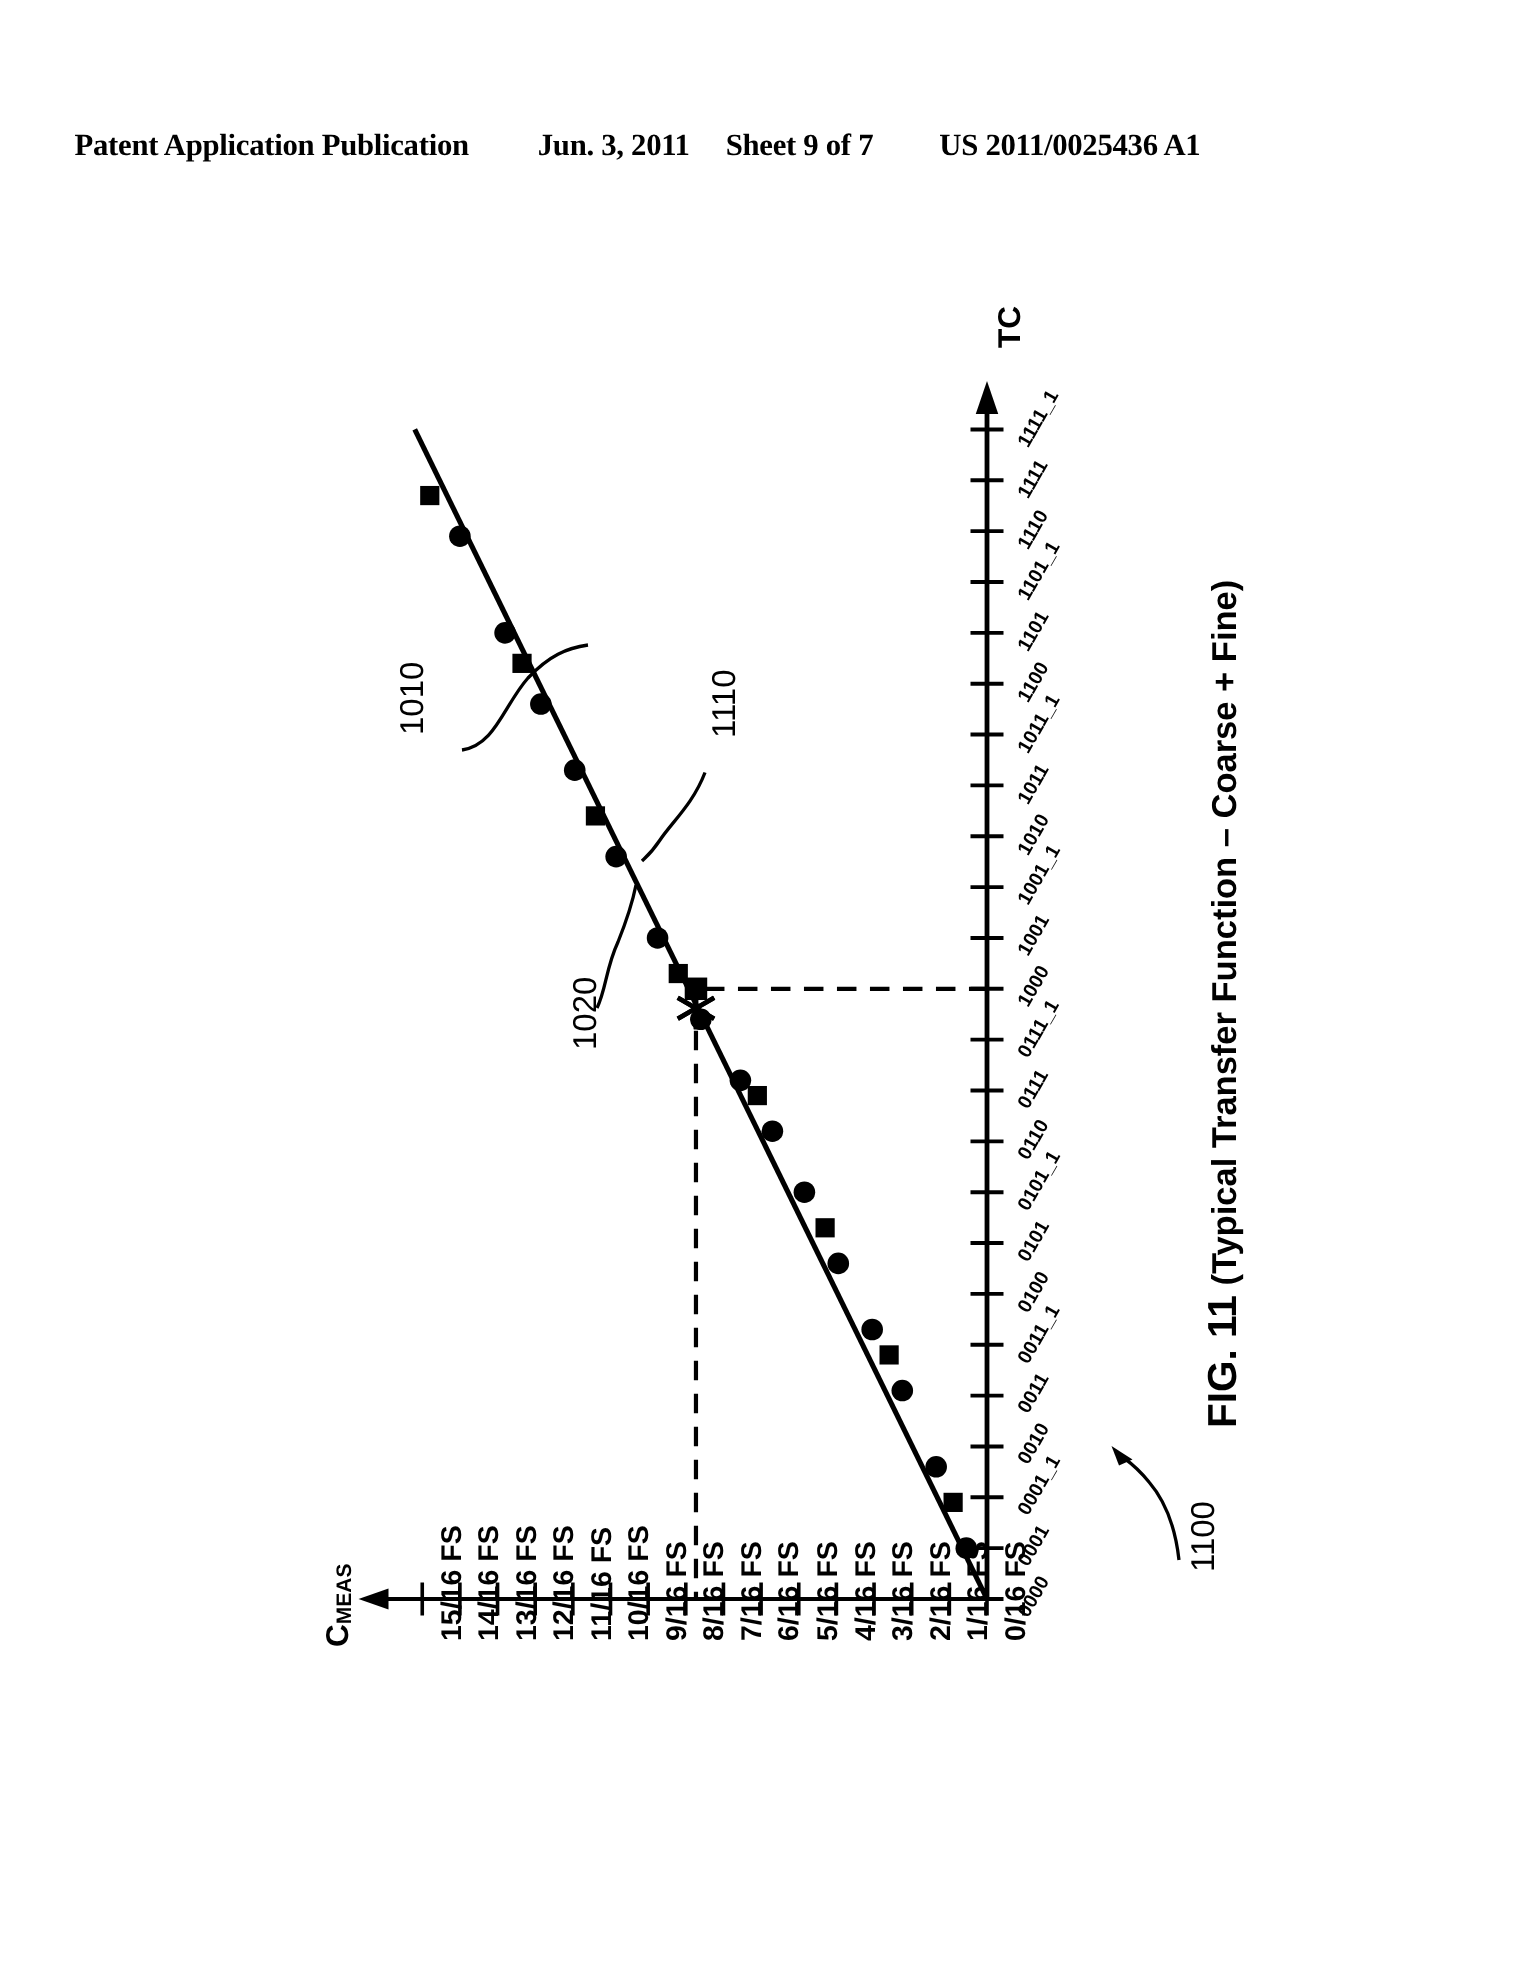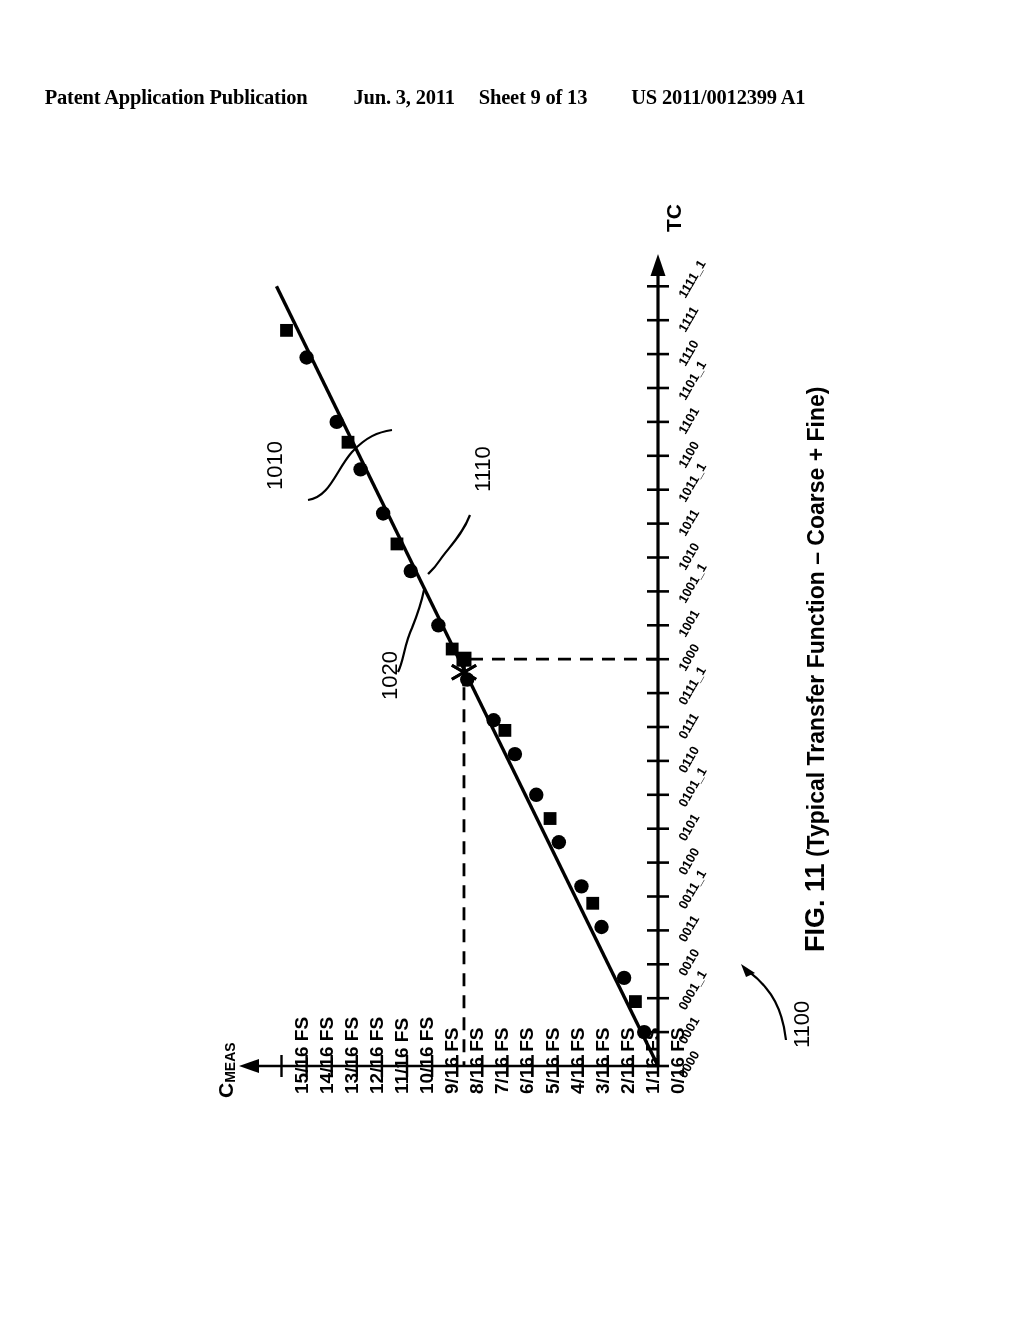--- a/index.html
+++ b/index.html
@@ -70,23 +70,23 @@
   #fig-caption .small{font-size:23px;}
 </style>
 </head>
 <body>
 
 <div id="pub-header">
   <span class="seg">Patent Application Publication</span>
   <span class="gap1"></span>
   <span class="seg">Jun. 3, 2011</span>
   <span class="gap2"></span>
-  <span class="seg">Sheet 9 of 13</span>
+  <span class="seg">Sheet 9 of 7</span>
   <span class="gap3"></span>
-  <span class="seg">US 2011/0012399 A1</span>
+  <span class="seg">US 2011/0025436 A1</span>
 </div>
 
 <div id="figure-stage">
   <svg id="figure-svg" width="1024" height="1320" viewBox="0 0 1024 1320">
     <g id="plot-geometry">
         <line x1="658" y1="1066" x2="658" y2="268" stroke="#000" stroke-width="3.2"></line>
         <polygon points="658,254 650.5,276 665.5,276" fill="#000"></polygon>
         <line x1="658" y1="1066" x2="252" y2="1066" stroke="#000" stroke-width="2.6"></line>
         <polygon points="239,1066 259,1059 259,1073" fill="#000"></polygon>
         <line x1="647" y1="1066" x2="669" y2="1066" stroke="#000" stroke-width="2.6"></line>

